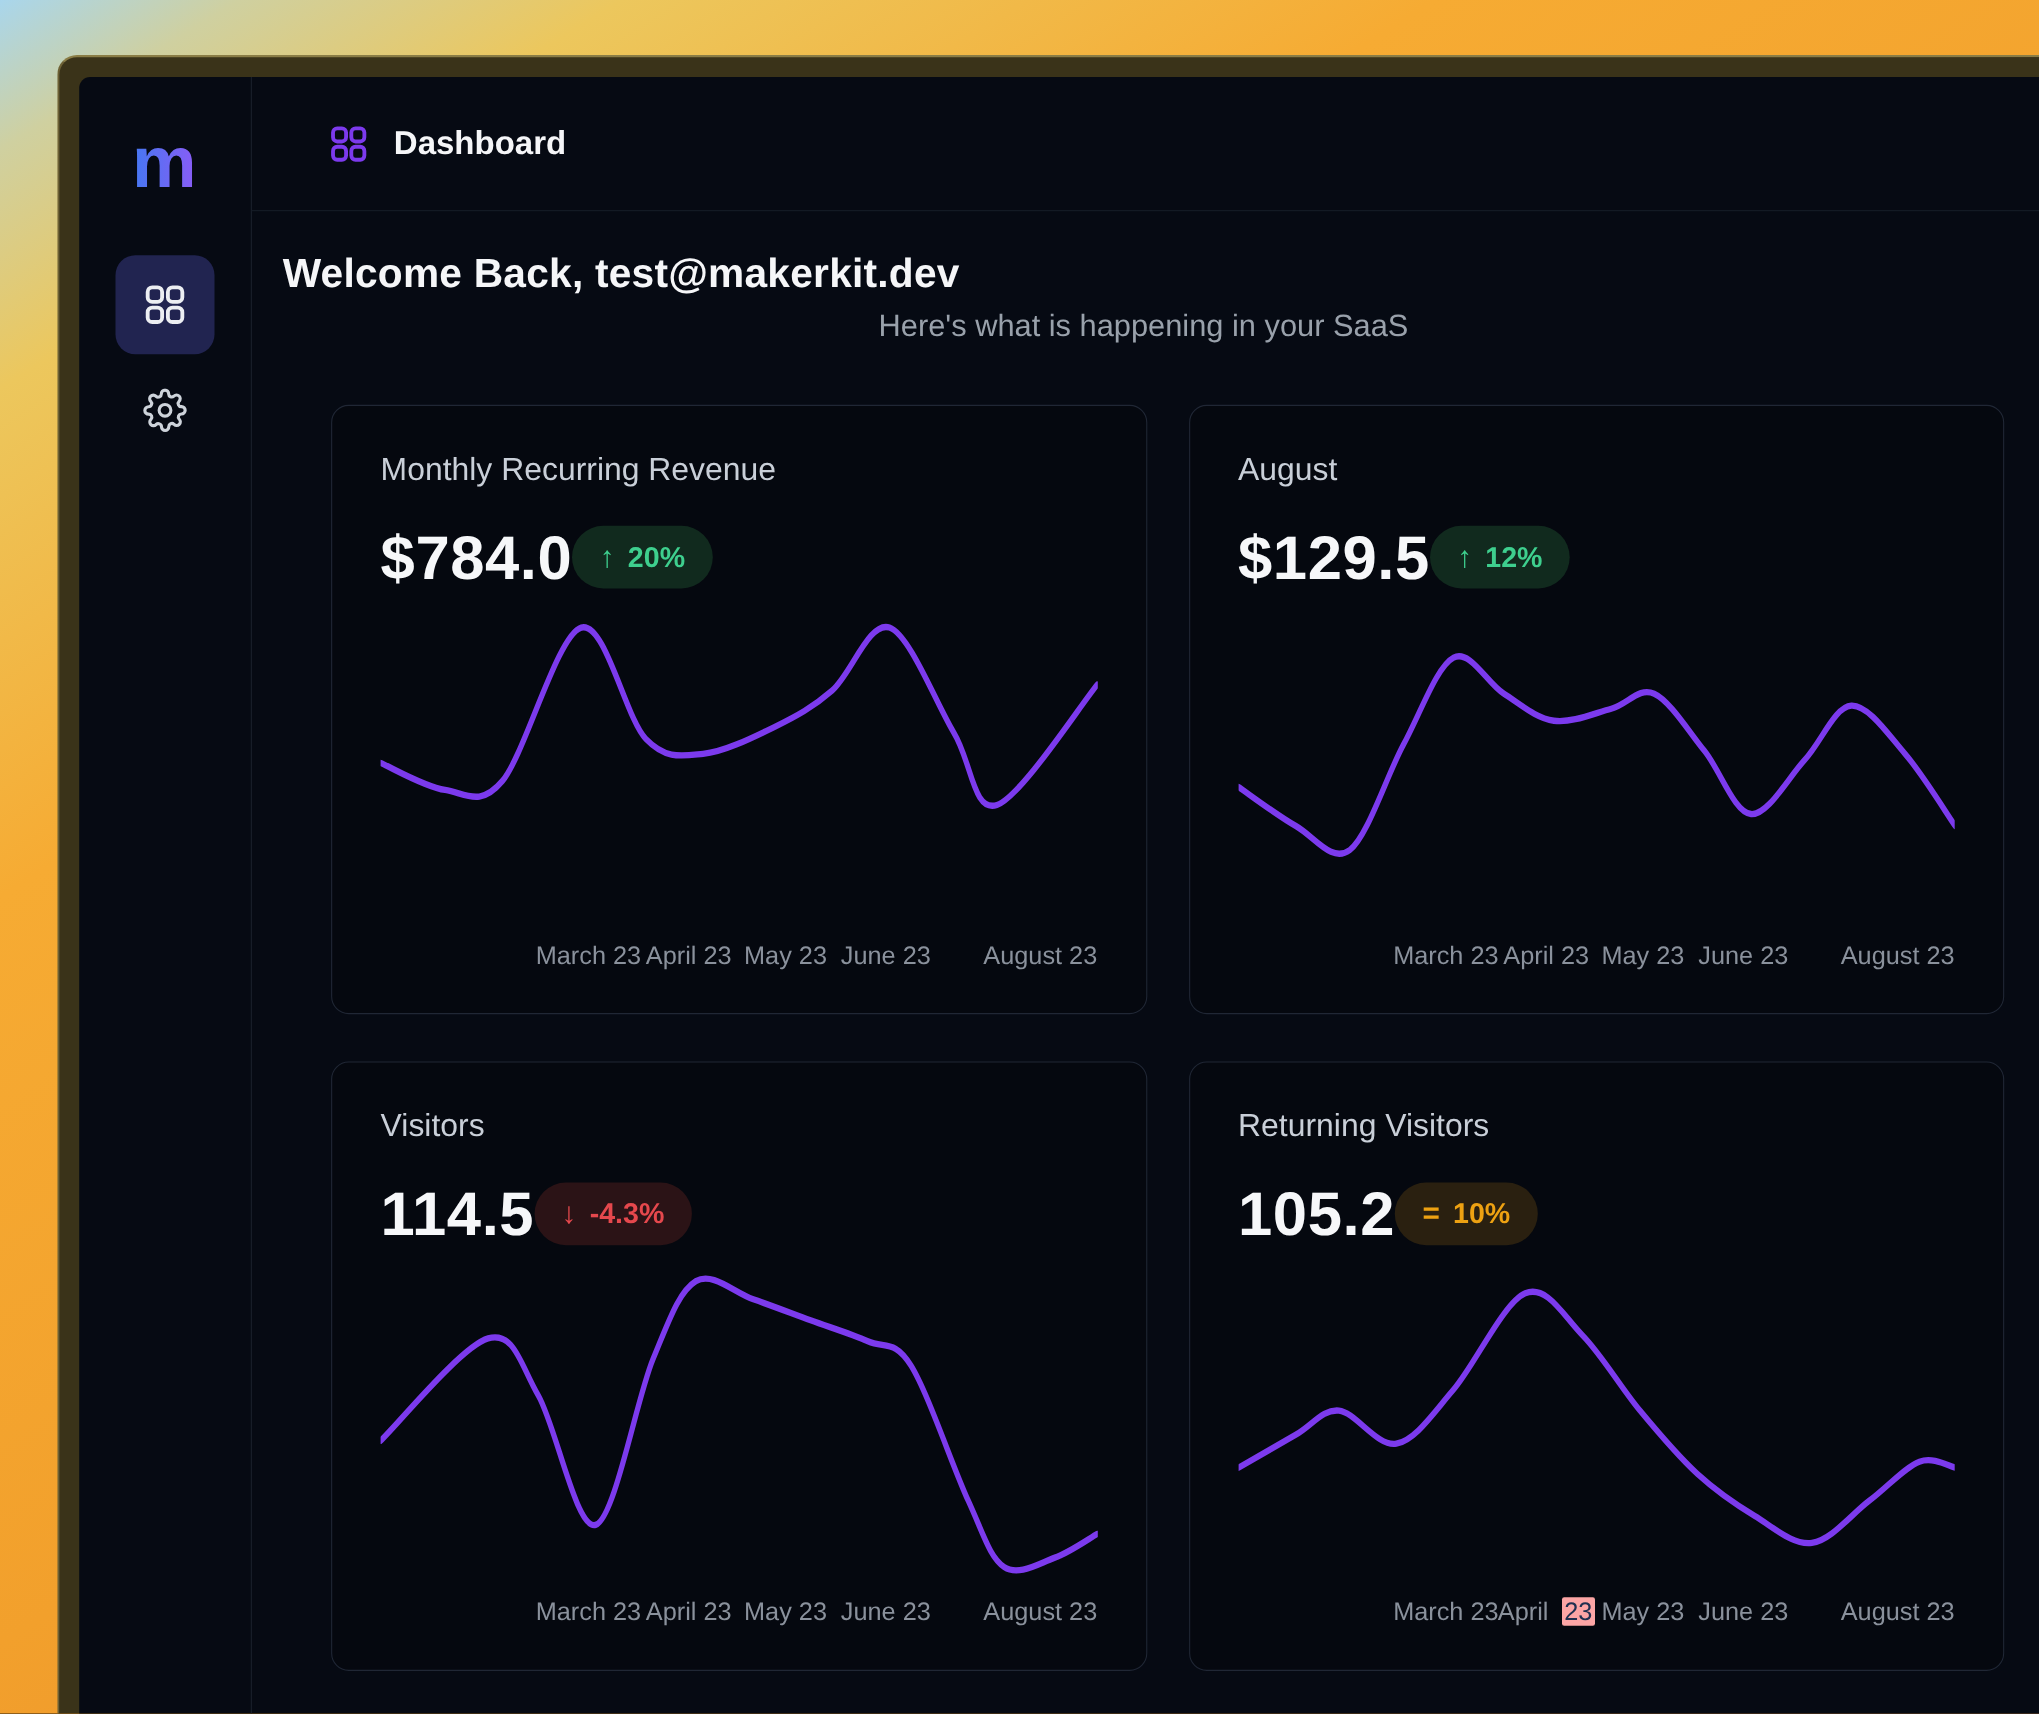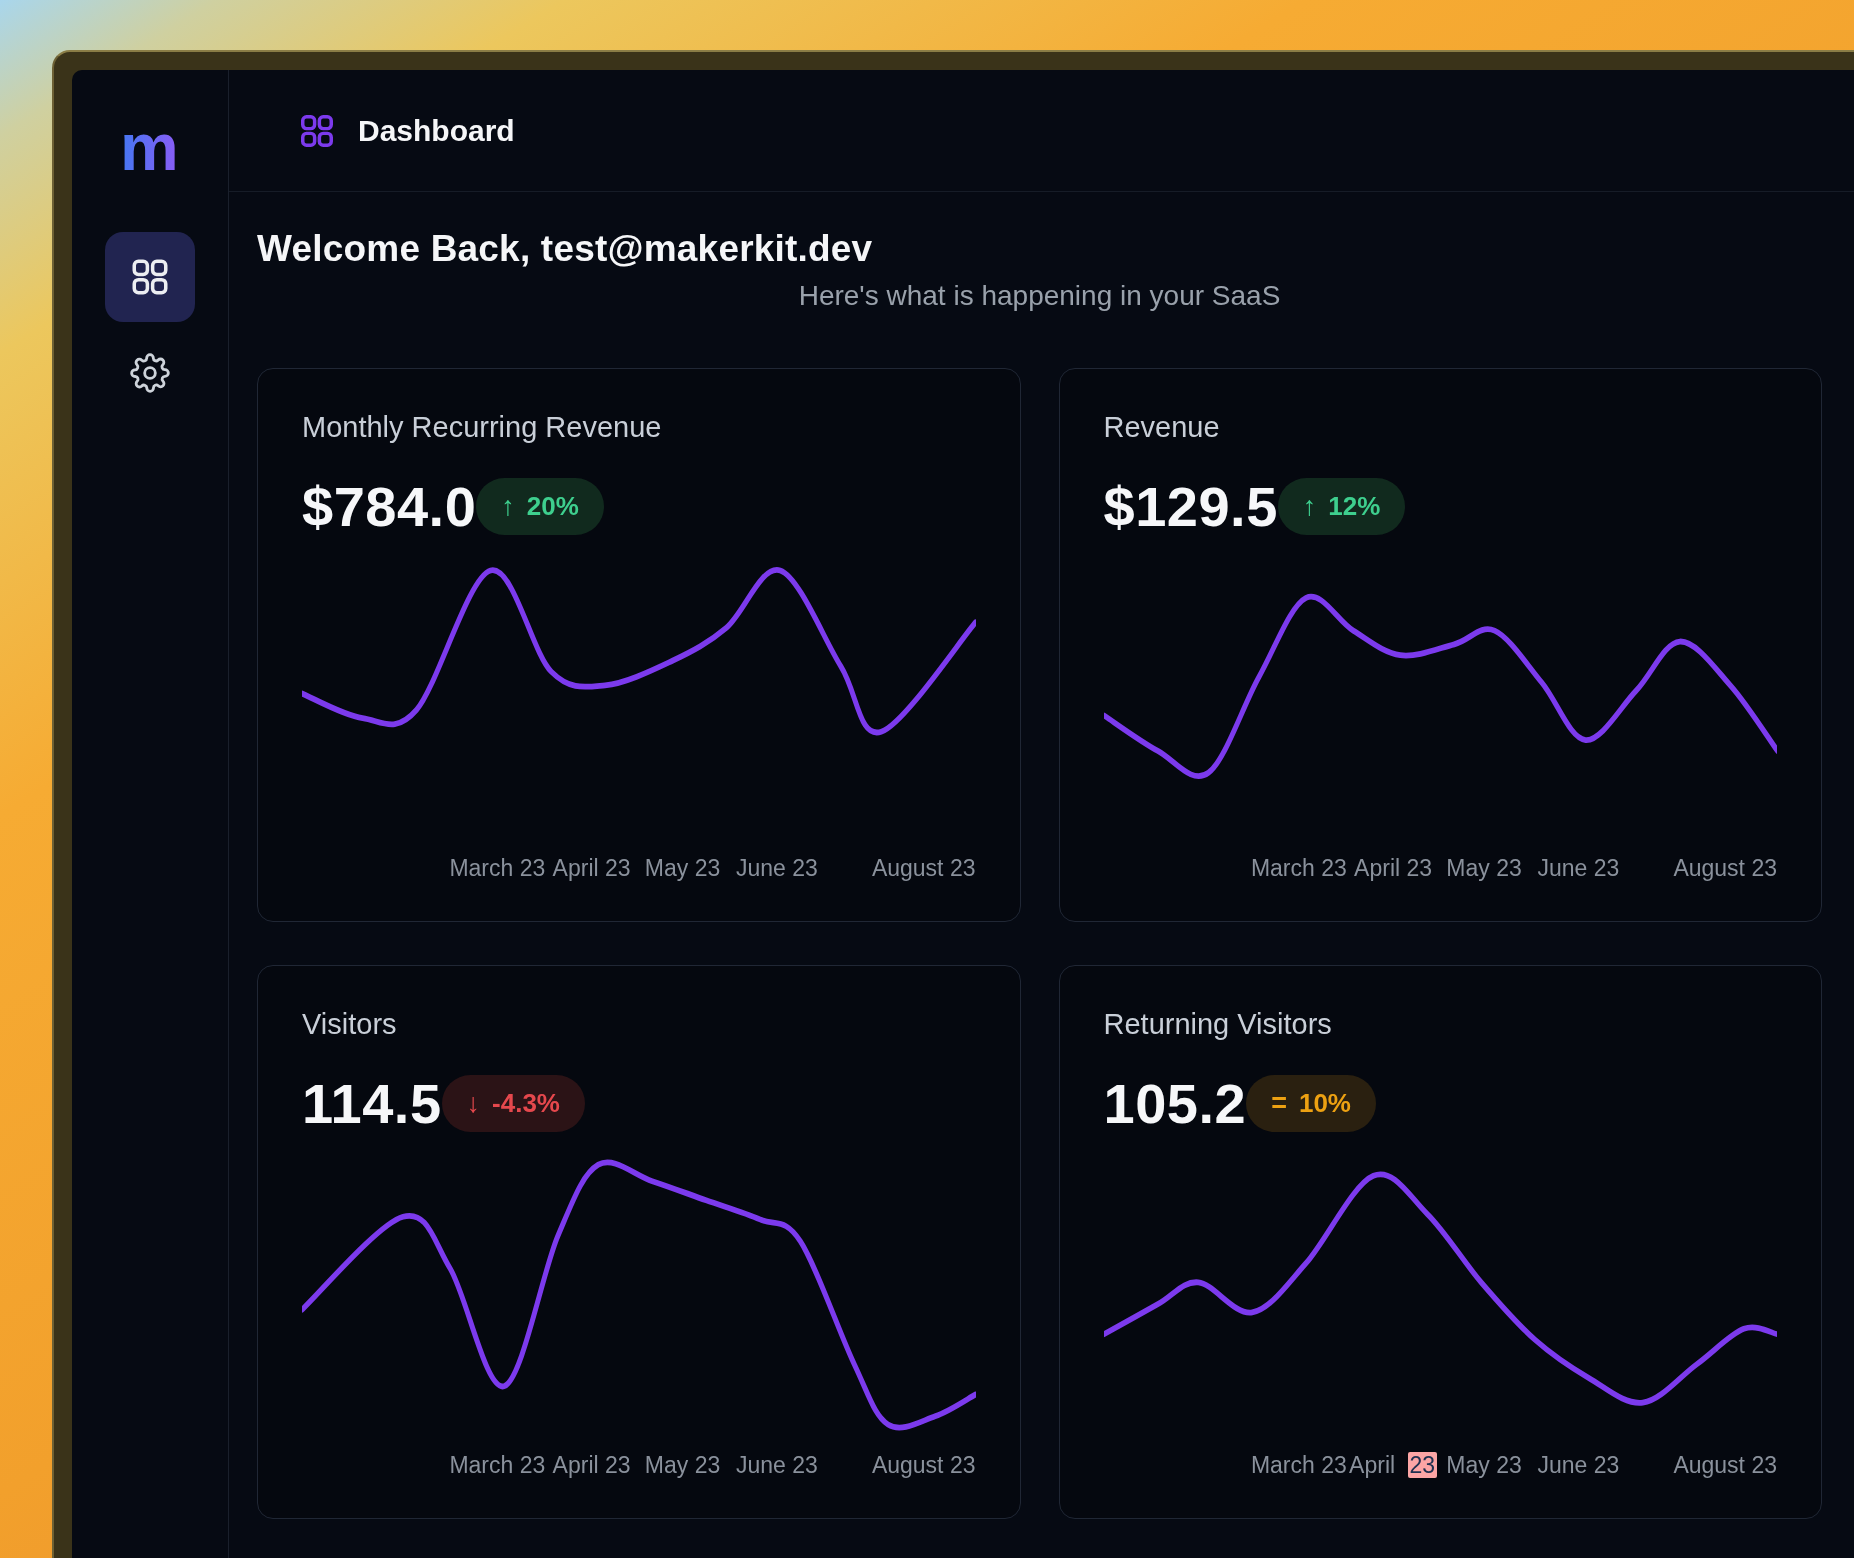--- a/index.html
+++ b/index.html
@@ -22,21 +22,21 @@
   .main-col{flex:1;display:flex;flex-direction:column;min-width:0;}
   .topbar{height:122px;flex:0 0 122px;border-bottom:1px solid #161c27;display:flex;align-items:center;padding:0 32px 0 29px;box-sizing:border-box;}
   .team-btn{display:flex;align-items:center;gap:22px;border:1px solid #2a3140;border-radius:12px;
             padding:0 26px;height:62px;background:transparent;color:#eceef1;font-size:27px;font-weight:500;cursor:pointer;font-family:inherit;}
   .page-head{display:flex;align-items:center;gap:22px;margin-left:40px;}
   .page-title{font-size:30px;font-weight:600;color:#f5f6f8;}
   
   .content{padding:36px 32px 0 28px;flex:1;box-sizing:border-box;}
   .welcome-title{font-size:37px;font-weight:700;color:#f5f6f8;margin:0 0 10px 0;letter-spacing:.2px;}
   .welcome-sub{font-size:28px;color:#99a1ab;margin:0;text-align:center;}
-  .cards{display:grid;grid-template-columns:1fr 1fr;gap:43px 38px;margin-top:56px;}
+  .cards{display:grid;grid-template-columns:1fr 1fr;gap:43px 38px;margin-top:56px;margin-left:44px;}
   .card{height:554px;border:1px solid #202735;border-radius:16px;background:#05080f;
         padding:42px 44px 36px;box-sizing:border-box;display:flex;flex-direction:column;}
   .card-title{font-size:29px;font-weight:400;color:#c9cfd8;margin:0 0 30px 0;}
   .value-row{display:flex;align-items:center;}
   .card-value{font-size:56px;font-weight:700;color:#f6f7f9;letter-spacing:.5px;}
   .badge{display:inline-flex;align-items:center;gap:12px;border-radius:999px;padding:13px 25px;font-size:26px;font-weight:600;}
   .badge .badge-glyph{font-size:27px;line-height:1;}
   .badge.up{background:#112a1e;color:#3ecf8e;}
   .badge.down{background:#2b1316;color:#e5484d;}
   .badge.flat{background:#2a2010;color:#eda112;}
@@ -125,21 +125,21 @@
               <div class="axis-row">
                   <span class="axis-label" style="left: 29%;">March 23</span>
                   <span class="axis-label" style="left: 43%;">April 23</span>
                   <span class="axis-label" style="left: 56.5%;">May 23</span>
                   <span class="axis-label" style="left: 70.5%;">June 23</span>
                   <span class="axis-label last">August 23</span>
                 </div>
             </section>
 
             <section class="card">
-              <h3 class="card-title">Revenue</h3>
+              <h3 class="card-title">August</h3>
               <div class="value-row">
                 <div class="card-value">$129.5</div>
                 <span class="badge up">
                   <span class="badge-glyph">↑</span>
                   <span class="badge-label">12%</span>
                 </span>
               </div>
               <div class="chart">
                 <svg viewBox="0 0 678 252" preserveAspectRatio="none">
                     <path fill="none" stroke-width="5" stroke-linecap="round" d="M 0.0,140.2 C 9.0,145.3 36.7,162.6 54.2,170.8 C 71.8,179.1 88.1,200.3 105.1,189.7 C 122.0,179.1 139.6,132.3 155.9,107.1 C 172.3,81.9 187.6,45.4 203.4,38.7 C 219.2,32.0 235.0,58.7 250.9,67.0 C 266.7,75.3 281.4,86.3 298.3,88.2 C 315.3,90.2 336.7,82.3 352.6,78.8 C 368.4,75.3 378.5,61.5 393.2,67.0 C 407.9,72.5 425.4,96.1 440.7,111.8 C 456.0,127.6 468.9,160.2 484.8,161.4 C 500.6,162.6 519.8,133.1 535.6,118.9 C 551.4,104.8 563.9,77.2 579.7,76.4 C 595.5,75.7 614.2,98.5 630.5,114.2 C 646.9,129.9 670.1,161.4 678.0,170.8" stroke="#7c3aed"></path>

